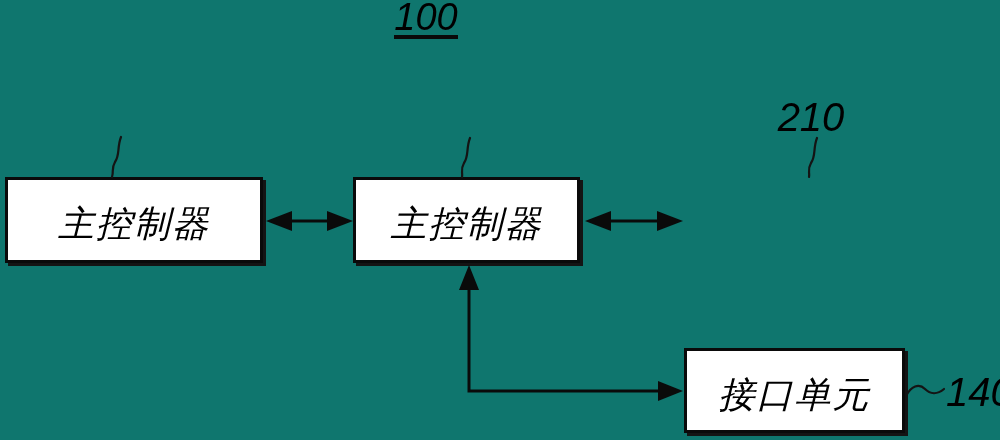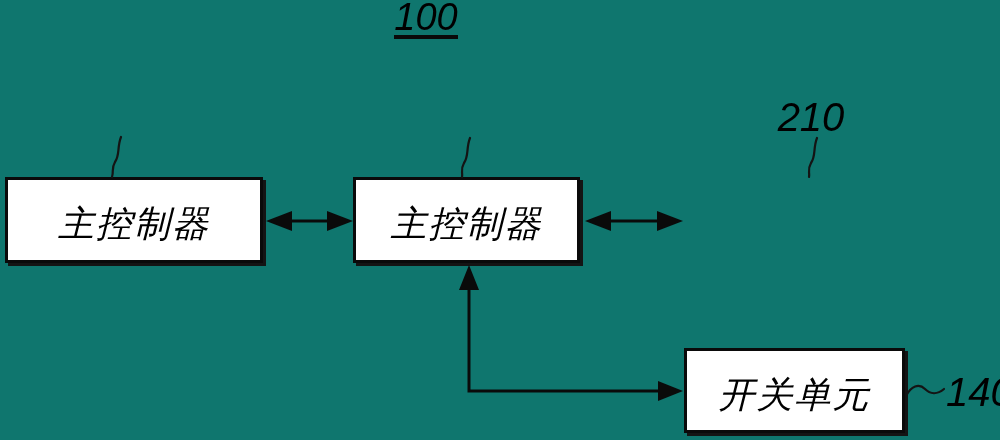--- a/index.html
+++ b/index.html
@@ -97,21 +97,21 @@
   <div class="ref ref-130">210</div>
   <div class="ref ref-140">140</div>
 
   <div class="box box-110">
     <span class="box-label">主控制器</span>
   </div>
   <div class="box box-120">
     <span class="box-label">主控制器</span>
   </div>
   <div class="box box-140">
-    <span class="box-label">开关单元</span>
+    <span class="box-label">接口单元</span>
   </div>
 
   <svg class="overlay" width="1000" height="440" viewBox="0 0 1000 440">
 
     <path class="squiggle" d="M121,137 C117,147 120,155 115,162 C111,169 114,171 112,177"></path>
     <path class="squiggle" d="M470,138 C466,148 469,156 464,163 C460,170 463,172 462,177"></path>
     <path class="squiggle" d="M817,138 C813,148 816,156 811,163 C807,170 810,172 809,177"></path>
 
     <path class="squiggle" d="M906,396 C911,386 919,383 925,389 C930,394 937,395 944,389"></path>
 

